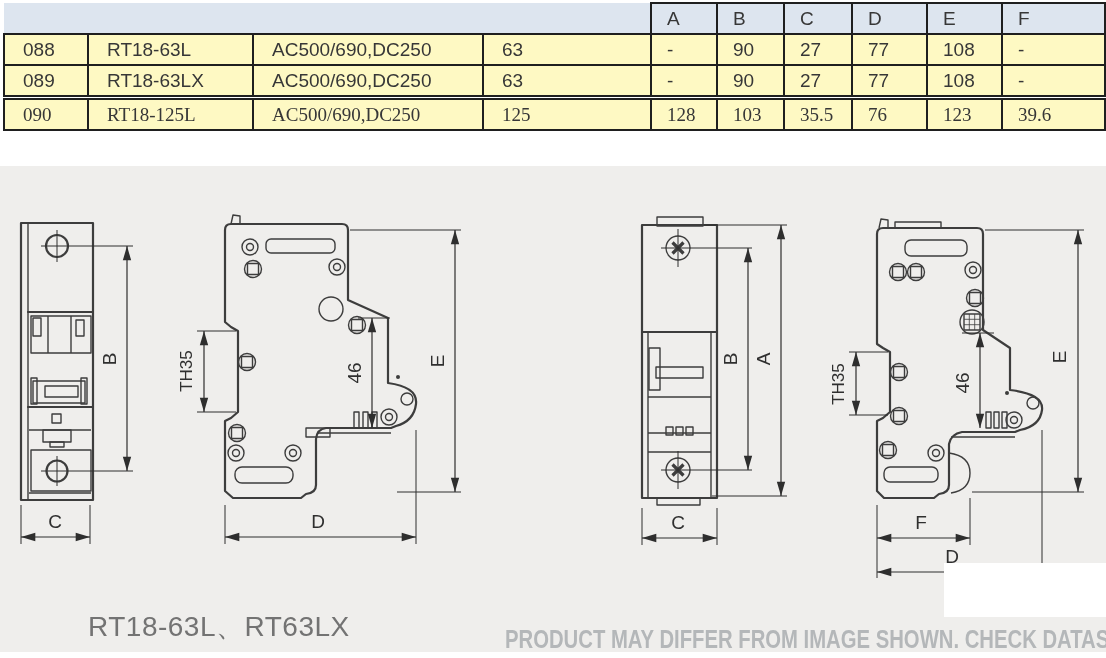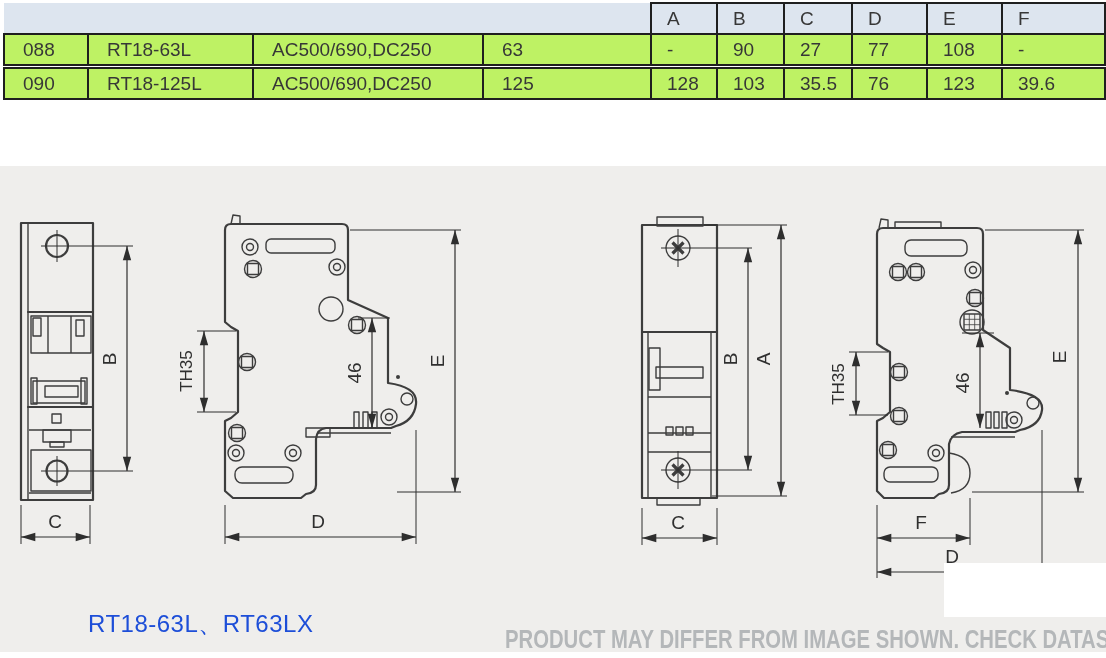--- a/index.html
+++ b/index.html
@@ -1,37 +1,37 @@
 <!DOCTYPE html>
 <html><head>
 <meta charset="utf-8">
 <style>
   html,body{margin:0;padding:0;}
   .screen{position:relative;width:1106px;height:658px;background:#ffffff;overflow:hidden;
           font-family:"Liberation Sans",sans-serif;}
   
   table.spec{position:absolute;left:3px;top:2px;width:1101px;border-collapse:collapse;
              table-layout:fixed;}
-  table.spec td{border:2px solid #1f1f1f;background:#bef264;font-size:19px;color:#373737;
+  table.spec td{border:2px solid #1f1f1f;background:#fef9c3;font-size:19px;color:#373737;
                 height:29px;line-height:29px;padding:0 0 0 18px;white-space:nowrap;overflow:hidden;}
   table.spec td.dim{padding-left:15px;}
   table.spec tr.hdr td{background:#dde5ef;}
   table.spec td.blank{border:none;background:#ffffff;}
-  table.spec tr.sep td{border-top:5px double #1f1f1f;}
+  table.spec tr.sep td{border-top:5px double #1f1f1f;font-family:Liberation Serif, serif;}
   
   .canvas{position:absolute;left:0;top:166px;width:1106px;height:486px;background:#efeeec;}
   svg.draw{position:absolute;left:0;top:160px;}
   .ol{fill:none;stroke:#3d3d3d;stroke-width:2.2;stroke-linejoin:round;stroke-linecap:round;}
   .dt{fill:none;stroke:#3d3d3d;stroke-width:1.4;stroke-linejoin:round;}
   .dim{fill:none;stroke:#2e2e2e;stroke-width:1.2;}
   .ext{fill:none;stroke:#2e2e2e;stroke-width:1;}
   text.lbl{fill:#2f2f2f;font-family:"Liberation Sans",sans-serif;font-size:19px;}
   text.sm{font-size:17px;}
   
-  .caption{position:absolute;font-size:24px;color:#1d4ed8;letter-spacing:0.5px;white-space:nowrap;}
+  .caption{position:absolute;font-size:28px;color:#737373;letter-spacing:0.5px;white-space:nowrap;}
   .cap-left{left:88px;top:608px;}
   .cap-right{left:692px;top:606px;}
   .watermark{position:absolute;left:505px;top:624px;font-size:26px;font-weight:bold;
              color:#b4b7b9;white-space:nowrap;transform:scaleX(0.78);transform-origin:left top;
              letter-spacing:0px;}
 </style>
 </head>
 <body>
 
 <div class="screen">
@@ -55,20 +55,32 @@
       <td class="dim">A</td>
       <td class="dim">B</td>
       <td class="dim">C</td>
       <td class="dim">D</td>
       <td class="dim">E</td>
       <td class="dim">F</td>
     </tr>
     <tr>
       <td>088</td>
       <td>RT18-63L</td>
+      <td>AC500/690,DC250</td>
+      <td>63</td>
+      <td class="dim">-</td>
+      <td class="dim">90</td>
+      <td class="dim">27</td>
+      <td class="dim">77</td>
+      <td class="dim">108</td>
+      <td class="dim">-</td>
+    </tr>
+    <tr>
+      <td>089</td>
+      <td>RT18-63LX</td>
       <td>AC500/690,DC250</td>
       <td>63</td>
       <td class="dim">-</td>
       <td class="dim">90</td>
       <td class="dim">27</td>
       <td class="dim">77</td>
       <td class="dim">108</td>
       <td class="dim">-</td>
     </tr>
     <tr class="sep">

